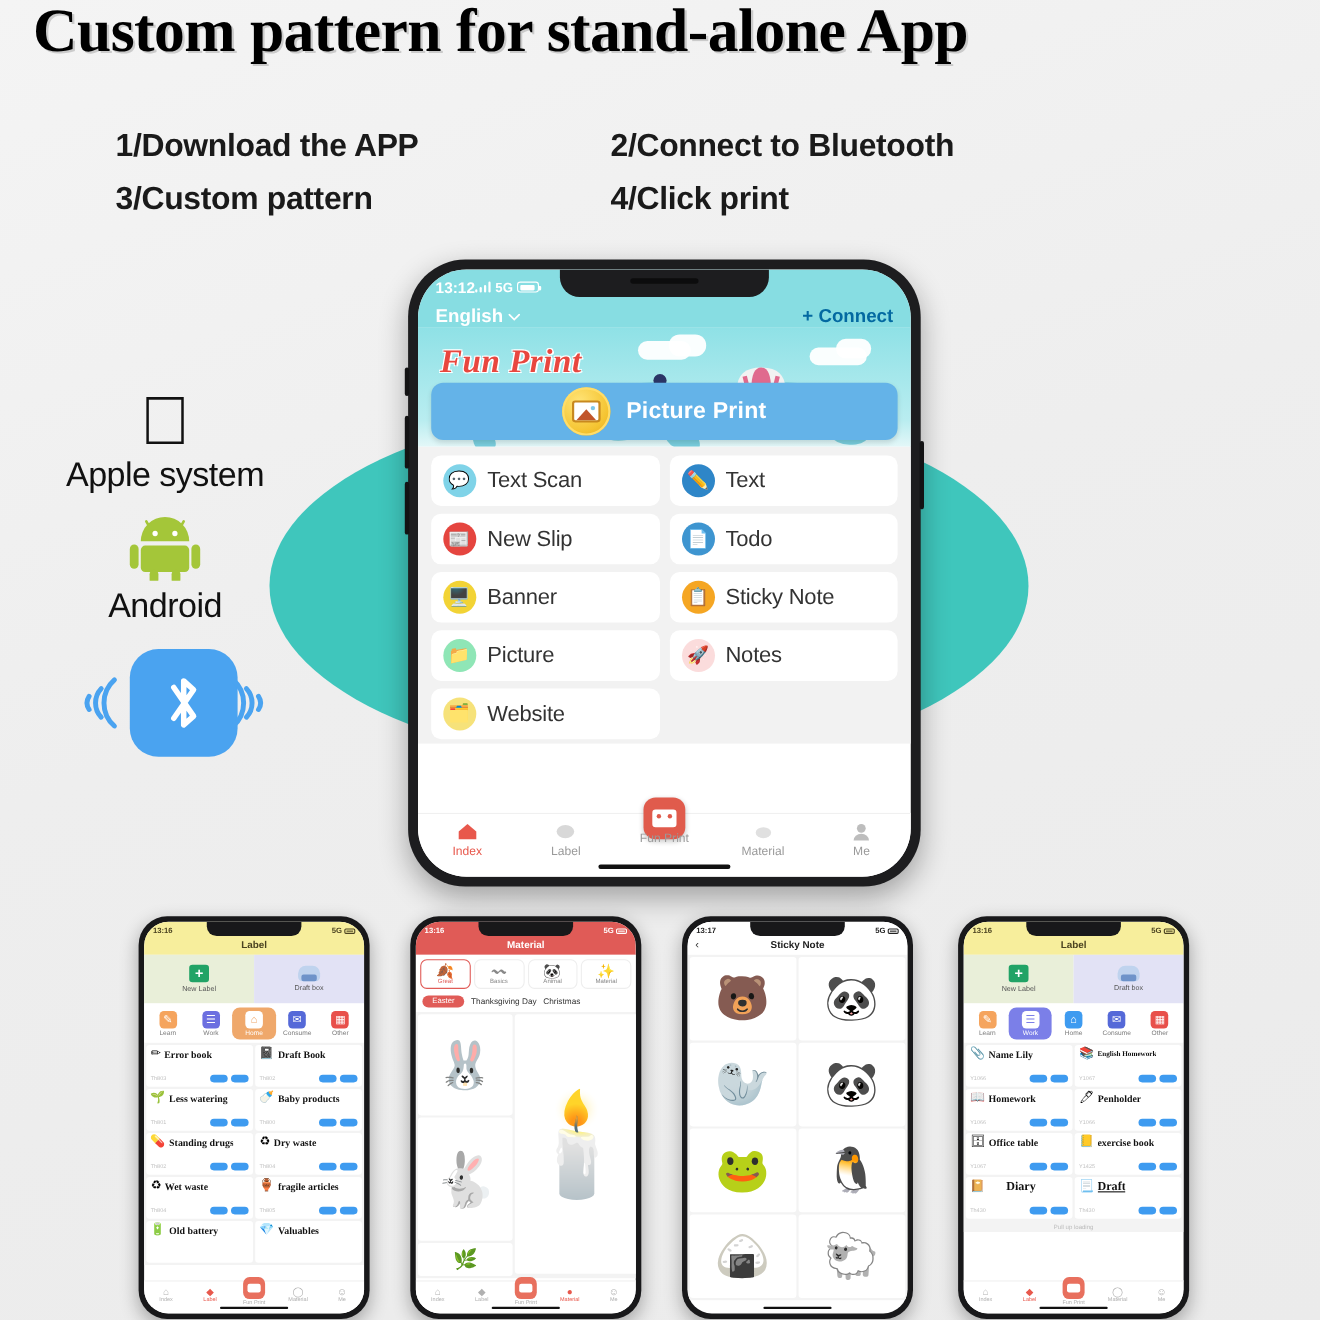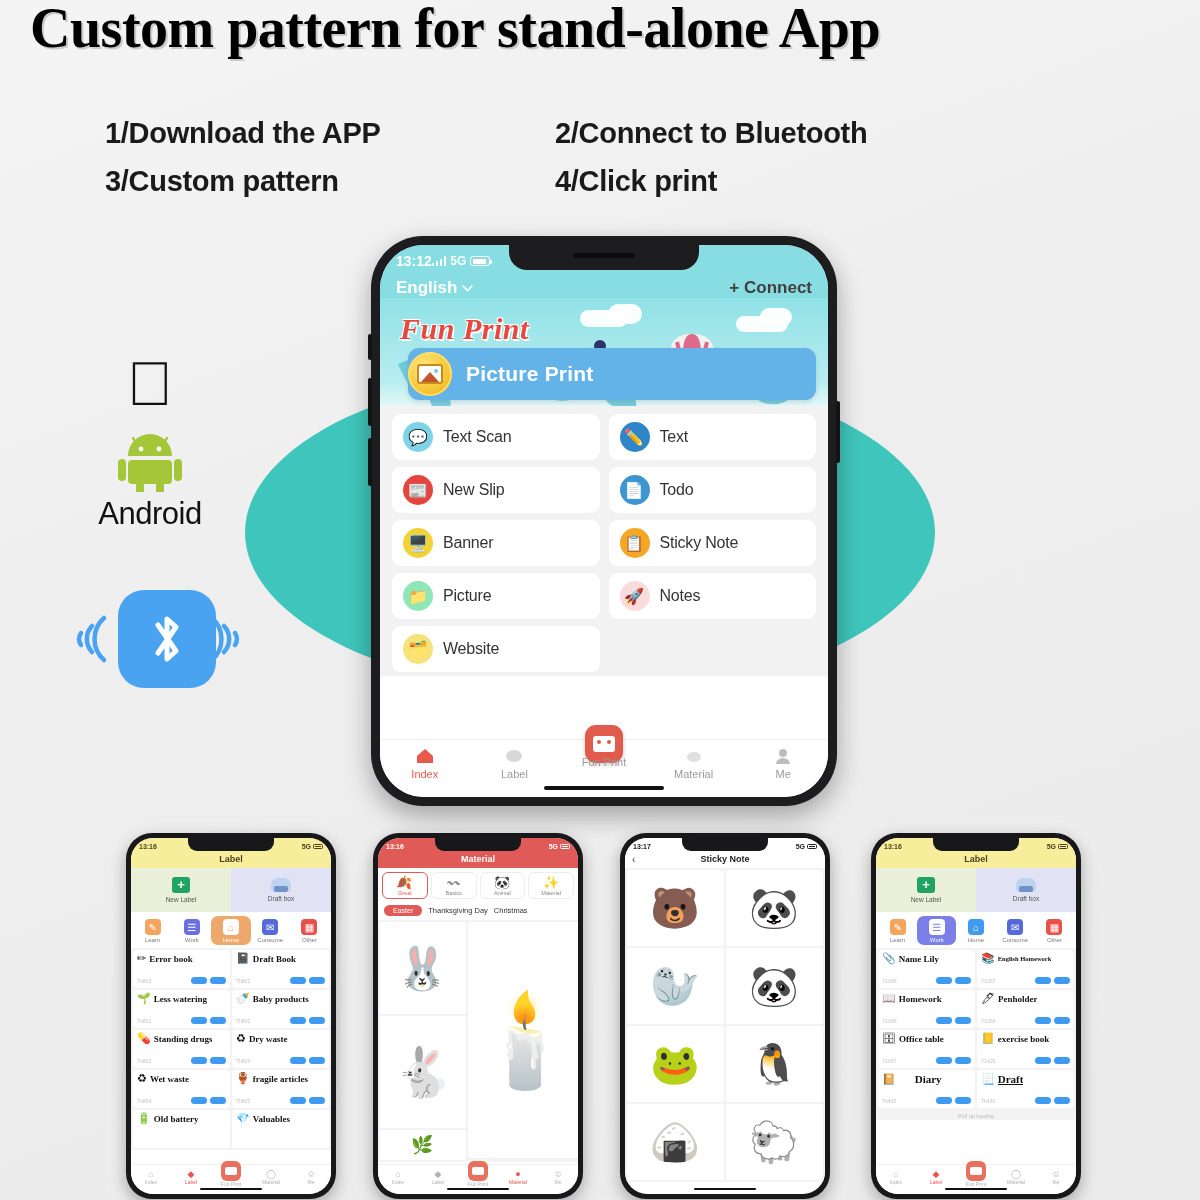--- a/index.html
+++ b/index.html
@@ -105,59 +105,59 @@
   .bars { display:flex; align-items:flex-end; gap:1.5px; height:10px; }
   .bars i { width:2.5px; background:#fff; display:block; border-radius:1px;}
   .bars i:nth-child(1){height:3px}.bars i:nth-child(2){height:5px}
   .bars i:nth-child(3){height:7px}.bars i:nth-child(4){height:10px}
   .batt { width:20px;height:10px;border:1.5px solid #fff;border-radius:3px;position:relative;}
   .batt::after{content:"";position:absolute;right:-3px;top:2.5px;width:2px;height:4px;background:#fff;border-radius:0 1px 1px 0;}
   .batt i{position:absolute;left:1.5px;top:1.5px;bottom:1.5px;width:13px;background:#fff;border-radius:1px;display:block;}
 
   .app-bar { display:flex; align-items:center; justify-content:space-between; margin-top:8px; }
   .lang { font-size:17px; font-weight:700; color:#fff; display:flex; align-items:center; gap:5px;}
-  .connect { font-size:17px; font-weight:700; color:#404040; }
+  .connect { font-size:17px; font-weight:700; color:#0369a1; }
 
   .hero { position:relative; height:108px; background: linear-gradient(#8FE1E6 0%, #B9EDF0 78%, #E3F7F8 100%); overflow:hidden;}
   .hero .brand {
     position:absolute; left:20px; top:14px; z-index:4;
     font-family:"Liberation Serif", serif; font-style:italic; font-weight:700;
     font-size:30px; color:#E8473F;
     text-shadow: 1.5px 1.5px 0 #fff, -1px -1px 0 #fff, 1px -1px 0 #fff, -1px 1px 0 #fff;
     letter-spacing:0.5px;
   }
   .cloud { position:absolute; background:#fff; border-radius:40px; opacity:.95;}
   .map-svg { position:absolute; left:0; bottom:-4px; width:100%; }
 
   .pp-banner {
     position:absolute; left:12px; right:12px; bottom:6px;
     height:52px; background:#64B3E8; border-radius:11px;
-    display:flex; align-items:center; gap:14px;
-    z-index:6; box-shadow:0 2px 5px rgba(0,0,0,.12);margin-left:16px;
+    display:flex; align-items:center; justify-content:center; gap:14px;
+    z-index:6; box-shadow:0 2px 5px rgba(0,0,0,.12);
   }
   .pp-medal {
     width:44px;height:44px;border-radius:50%;
     background:radial-gradient(circle at 35% 30%, #FFE477, #F5C431 65%, #E0A41C);
     display:flex;align-items:center;justify-content:center;
     box-shadow:0 0 0 2px #FFDD6A inset;
   }
   .pp-medal .pic { width:26px;height:20px;background:#fff;border:2px solid #C8891F;border-radius:3px;position:relative;overflow:hidden;}
   .pp-medal .pic::before{content:"";position:absolute;left:2px;bottom:0;width:0;height:0;border-left:9px solid transparent;border-right:9px solid transparent;border-bottom:10px solid #C1552B;}
   .pp-medal .pic::after{content:"";position:absolute;right:3px;top:3px;width:4px;height:4px;border-radius:50%;background:#7EC8E8;}
   .pp-label { font-size:21px; font-weight:700; color:#fff; letter-spacing:.2px;}
 
   .menu-area { background:#F2F2F2; padding:8px 12px 4px 12px; }
   .menu-grid { display:grid; grid-template-columns:1fr 1fr; gap:7px 9px; }
   .menu-cell {
     background:#fff; border-radius:9px; height:46px;
     display:flex; align-items:center; gap:10px; padding-left:11px;
   }
   .menu-cell.blank { background:transparent; }
   .mi { width:30px;height:30px;border-radius:50%;flex:0 0 30px; position:relative;}
-  .menu-label { font-size:16px; color:#333; font-weight:500; letter-spacing:-.2px;}
+  .menu-label { font-size:20px; color:#333; font-weight:500; letter-spacing:-.2px;}
 
   .ic-glyph{position:absolute;inset:0;display:flex;align-items:center;justify-content:center;font-size:16px;}
 
   .tabbar {
     position:absolute; left:0; right:0; bottom:0; height:58px;
     background:#fff; display:flex; align-items:flex-start; justify-content:space-around;
     padding-top:5px; border-top:1px solid #f0f0f0;
   }
   .tab { width:20%; text-align:center; }
   .tab .t-ic { height:22px; display:flex;align-items:center;justify-content:center; }
@@ -254,20 +254,21 @@
     <div>2/Connect to Bluetooth</div>
     <div>3/Custom pattern</div>
     <div>4/Click print</div>
   </div>
 
   <div class="teal-blob"></div>
 
   <div class="os-col">
     <div class="os-item">
       <span class="apple-glyph"></span>
+      <div class="os-label">Apple system</div>
     </div>
     <div class="os-item android-wrap">
       <svg width="70" height="60" viewBox="0 0 70 60">
         <g fill="#A4C639">
           <path d="M18 6 L22 13 M52 6 L48 13" stroke="#A4C639" stroke-width="2.4" fill="none" stroke-linecap="round"></path>
           <path d="M13 24a22 22 0 0 1 44 0z"></path>
           <rect x="13" y="28" width="44" height="24" rx="4"></rect>
           <rect x="3" y="27" width="8" height="22" rx="4"></rect>
           <rect x="59" y="27" width="8" height="22" rx="4"></rect>
           <rect x="21" y="50" width="8" height="13" rx="4"></rect>

